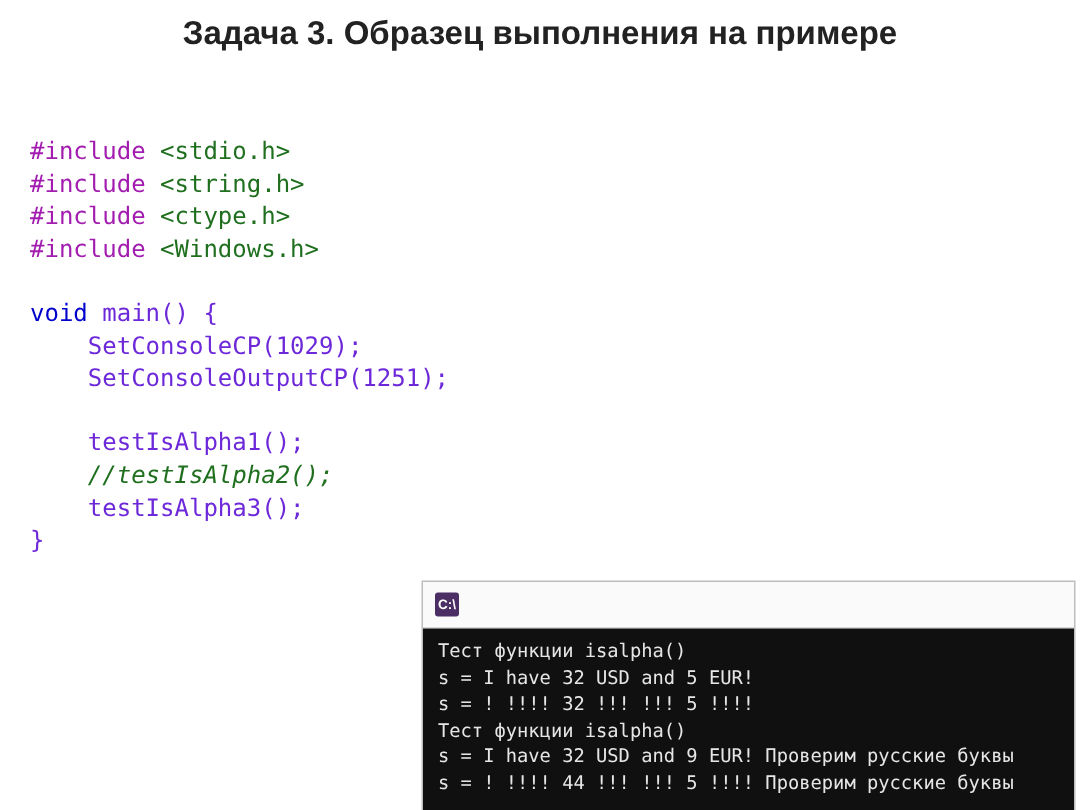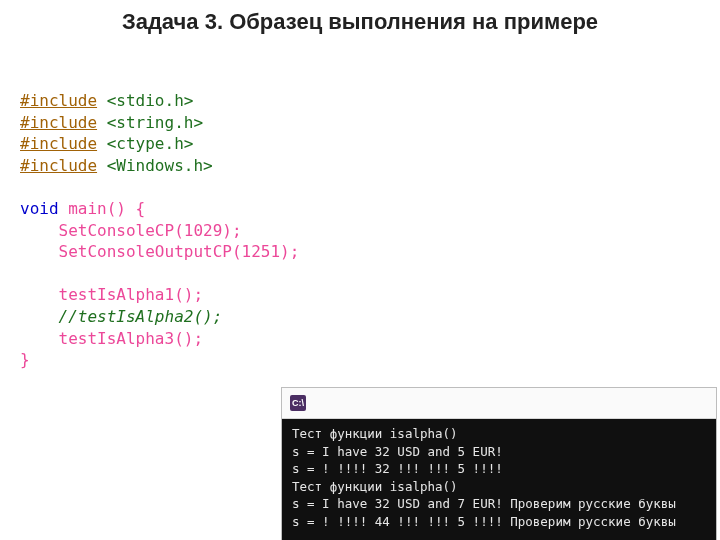--- a/index.html
+++ b/index.html
@@ -31,25 +31,25 @@
   .code {
     position: absolute;
     top: 90px;
     left: 20px;
     font-family: "Consolas", "Menlo", "DejaVu Sans Mono", monospace;
     font-size: 16px;
     line-height: 1.35;
     color: #333;
     white-space: pre;
   }
-  .code .pp   { color: #a16207; text-decoration: underline; }       
+  .code .pp   { color: #a21caf; }       
   .code .hdr  { color: #1F6F1F; }       
   .code .kw   { color: #0000cc; }       
   .code .cmt  { color: #1F6F1F; font-style: italic; }       
-  .code .txt  { color: #ec4899; }
+  .code .txt  { color: #6d28d9; }
 
   
   .console {
     position: absolute;
     left: 282px;
     top: 388px;
     width: 434px;
     box-shadow: 0 0 0 1px #bdbdbd;
     font-family: Arial, sans-serif;
     background: #fff;
@@ -112,17 +112,17 @@
 <span class="txt">}</span></div>
 
   <div class="console">
     <div class="console-titlebar">
       <div class="console-icon">C:\</div>
     </div>
     <div class="console-body"><span>Тест функции isalpha()</span>
 <span>s = I have 32 USD and 5 EUR!</span>
 <span>s = ! !!!! 32 !!! !!! 5 !!!!</span>
 <span>Тест функции isalpha()</span>
-<span>s = I have 32 USD and 7 EUR! Проверим русские буквы</span>
+<span>s = I have 32 USD and 9 EUR! Проверим русские буквы</span>
 <span>s = ! !!!! 44 !!! !!! 5 !!!! Проверим русские буквы</span></div>
   </div>
 
 </div>
 
 </body></html>

